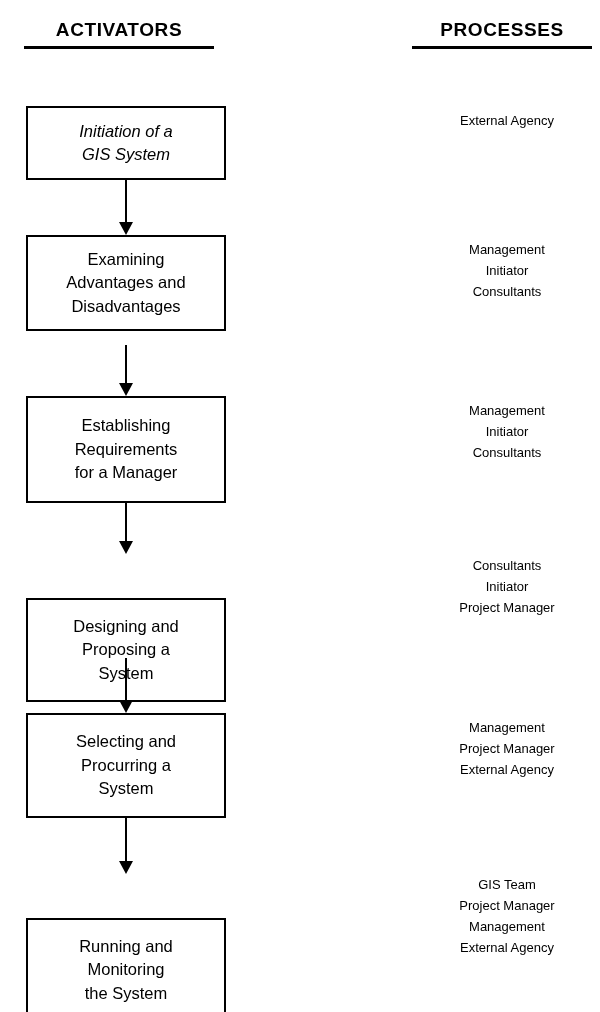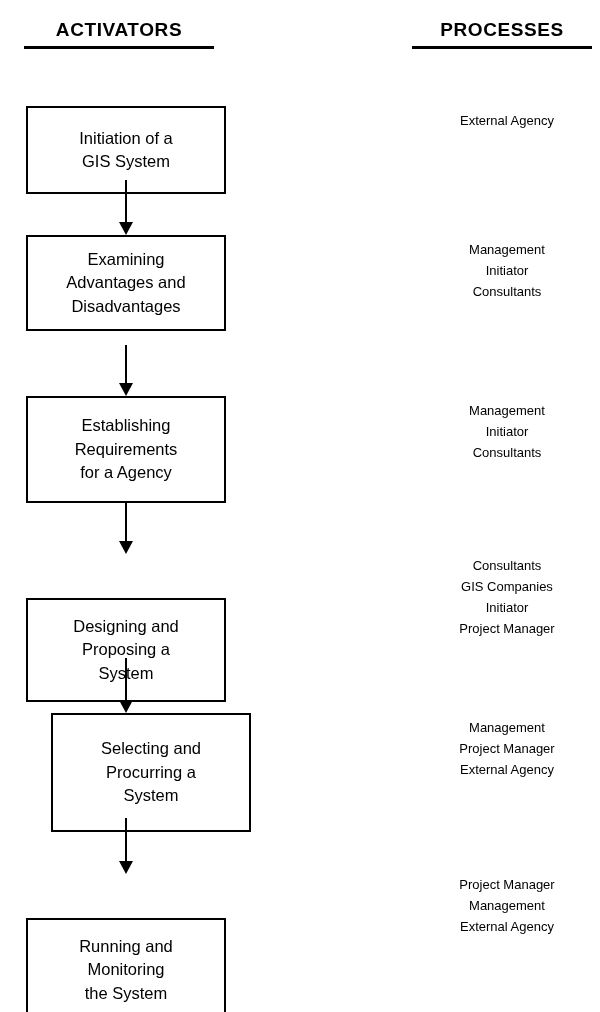--- a/index.html
+++ b/index.html
@@ -122,44 +122,44 @@
   <div class="col-header" id="header-processes">
     <span class="htext">ACTIVATORS</span>
     <span class="hrule"></span>
   </div>
 
   <div class="col-header" id="header-activators">
     <span class="htext">PROCESSES</span>
     <span class="hrule"></span>
   </div>
 
-  <div class="process-box" id="box-1" style="top:106px; height:88px;">
+  <div class="process-box" id="box-1" style="top:106px; height:74px;font-style:italic;">
     <span class="box-label">Initiation of a
 GIS System</span>
   </div>
 
   <div class="process-box" id="box-2" style="top:235px; height:96px;">
     <span class="box-label">Examining
 Advantages and
 Disadvantages</span>
   </div>
 
   <div class="process-box" id="box-3" style="top:396px; height:107px;">
     <span class="box-label">Establishing
 Requirements
-for a Agency</span>
+for a Manager</span>
   </div>
 
   <div class="process-box" id="box-4" style="top:554px; height:104px;margin-top:44px;">
     <span class="box-label">Designing and
 Proposing a
 System</span>
   </div>
 
-  <div class="process-box" id="box-5" style="top:713px; height:119px;margin-left:25px;">
+  <div class="process-box" id="box-5" style="top:713px; height:105px;">
     <span class="box-label">Selecting and
 Procurring a
 System</span>
   </div>
 
   <div class="process-box" id="box-6" style="top:918px; height:104px;">
     <span class="box-label">Running and
 Monitoring
 the System</span>
   </div>
@@ -200,30 +200,30 @@
   </div>
 
   <div class="activator-group" id="activators-3" style="top:400px;">
     <span class="activator-line">Management</span>
     <span class="activator-line">Initiator</span>
     <span class="activator-line">Consultants</span>
   </div>
 
   <div class="activator-group" id="activators-4" style="top:555px;">
     <span class="activator-line">Consultants</span>
-    <span class="activator-line">GIS Companies</span>
     <span class="activator-line">Initiator</span>
     <span class="activator-line">Project Manager</span>
   </div>
 
   <div class="activator-group" id="activators-5" style="top:717px;">
     <span class="activator-line">Management</span>
     <span class="activator-line">Project Manager</span>
     <span class="activator-line">External Agency</span>
   </div>
 
   <div class="activator-group" id="activators-6" style="top:874px;">
+    <span class="activator-line">GIS Team</span>
     <span class="activator-line">Project Manager</span>
     <span class="activator-line">Management</span>
     <span class="activator-line">External Agency</span>
   </div>
 
 </div>
 
 </body></html>

